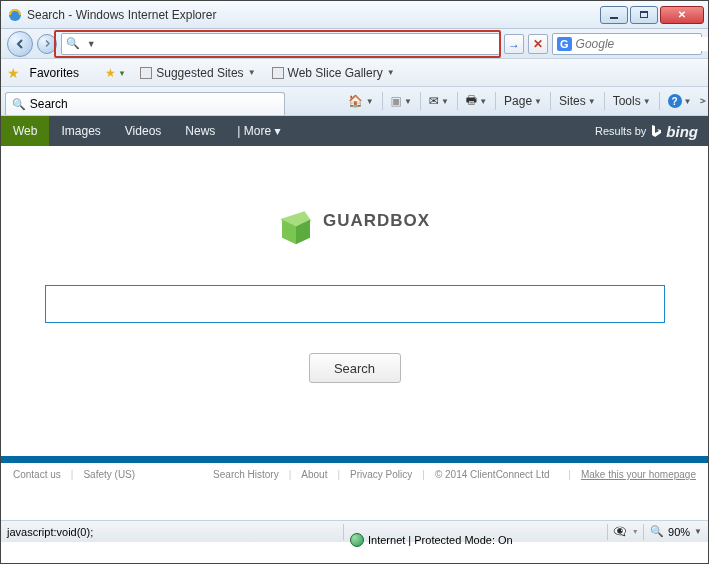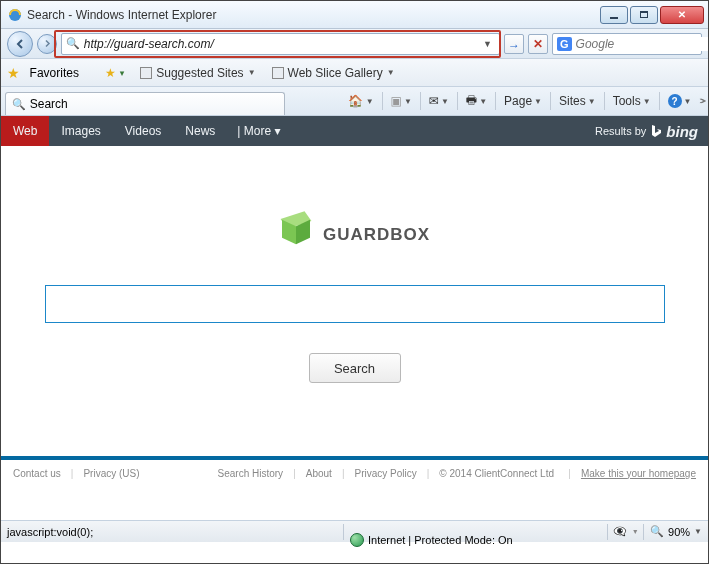--- a/index.html
+++ b/index.html
@@ -48,40 +48,40 @@
   .sep{ width:1px; height:18px; background:#c0cad6;}
   .helpicon{ width:14px; height:14px; border-radius:50%; background:#2b7cd3; color:#fff; font-weight:bold; display:flex; align-items:center; justify-content:center; font-size:10px;}
   .chevrons{ font-size:9px; color:#666; letter-spacing:-4px;}
   
   
   .content { position: relative; height: 404px; overflow:hidden; }
   
   
   .searchnav { height: 30px; background: #3e4b56; display:flex; align-items:center; color:#eef2f5; font-size:12px; padding-right:10px;}
   .searchnav .tab { padding:0 12px; height:30px; display:flex; align-items:center; cursor:pointer;}
-  .searchnav .tab.active { background:#b91c1c;}
+  .searchnav .tab.active { background:#4d7c0f;}
   .searchnav .more { padding:0 10px; cursor:pointer; }
   .searchnav .spacer{ flex:1;}
   .searchnav .bing { font-size:11px; display:flex; align-items:center; gap:4px;margin-left:16px;}
   .binglogo { font-weight:600; font-size:15px; font-style:italic;}
   
   
   .mainwhite { height: 340px; background:#fff; position:relative; display:flex; flex-direction:column; align-items:center; padding-top:65px;}
-  .brandrow{ display:flex; align-items:flex-end; gap:10px; margin-bottom:40px;}
+  .brandrow{ display:flex; align-items:flex-start; gap:10px; margin-bottom:40px;}
   .cubelogo{ width:34px; height:34px; position:relative;}
   .cube-top{ width:24px; height:12px; background:#a8dd7f; transform:skewY(-18deg) skewX(30deg); position:absolute; top:3px; left:5px;}
   .cube-left{ width:14px; height:18px; background:#7bc653; transform:skewY(25deg); position:absolute; top:12px; left:3px;}
   .cube-right{ width:14px; height:18px; background:#5cab3e; transform:skewY(-25deg); position:absolute; top:12px; left:17px;}
   .brandtext{ font-weight:700; font-size:17px; letter-spacing:1px; color:#555;}
   .bigsearch{ width:620px; height:38px; border:1px solid #1b87c9; background:#fff; padding:4px 8px;}
   .bigsearch input{ width:100%; height:100%; border:0; outline:0; font-size:16px;}
   .searchbtn{ margin-top:30px; width:92px; height:30px; background:linear-gradient(#fdfdfd,#ececec); border:1px solid #b8b8b8; border-radius:3px; cursor:pointer; font-size:13px; color:#333;}
   
   
-  .pagefooter{ position:absolute; bottom:0; left:0; right:0; height:30px; border-top:4px solid #0369a1; display:flex; align-items:center; padding:0 12px; font-size:10px; color:#888; gap:4px;}
+  .pagefooter{ position:absolute; bottom:0; left:0; right:0; height:30px; border-top:7px solid #0369a1; display:flex; align-items:center; padding:0 12px; font-size:10px; color:#888; gap:4px;}
   .pagefooter a{ color:#888; text-decoration:none; cursor:pointer;}
   .pagefooter .fsep{ color:#ccc; margin:0 6px;}
   .pagefooter .fspacer1{ width:70px;}
   .pagefooter .fspacer2{ flex:1;}
   .pagefooter .homepage{ text-decoration:underline;}
   
   
   .statusbar{ height:22px; background:linear-gradient(#f2f5f8,#e3e9ef); border-top:1px solid #c5d2e0; display:flex; align-items:center; font-size:11px; padding:0 6px; gap:6px;}
   .statusbar .left{ flex:0 0 330px;}
   .statusbar .securityzone{ display:flex; align-items:center; gap:4px;margin-top:16px;}
@@ -122,21 +122,20 @@
       </svg>
   </div>
   <div class="navbtn fwd">
     <svg width="9" height="9" viewBox="0 0 12 12">
         <path d="M4 2 L8 6 L4 10" stroke="#6a849e" stroke-width="2" fill="none"></path>
       </svg>
   </div>
   <div class="addrwrap">
     <div class="addr-highlight"></div>
     <span class="mag">🔍</span>
-    <input value="http://guard-search.com/" style="">
     <span class="dd">▼</span>
   </div>
   <div class="smallbtn go">→</div>
   <div class="smallbtn stop">✕</div>
   <div class="searchbox">
     <span class="g">G</span>
     <input placeholder="Google" style="">
 
   </div>
 </div>
@@ -247,21 +246,21 @@
       <div class="brandtext">GUARDBOX</div>
     </div>
     <div class="bigsearch">
       <input autofocus="" value="" style="">
     </div>
     <button class="searchbtn">Search</button>
 
     <div class="pagefooter">
       <a>Contact us</a>
       <span class="fsep">|</span>
-      <a>Privacy (US)</a>
+      <a>Safety (US)</a>
       <span class="fspacer1"></span>
       <a>Search History</a>
       <span class="fsep">|</span>
       <a>About</a>
       <span class="fsep">|</span>
       <a>Privacy Policy</a>
       <span class="fsep">|</span>
       <span>© 2014 ClientConnect Ltd</span>
       <span class="fspacer2"></span>
       <span class="fsep">|</span>

